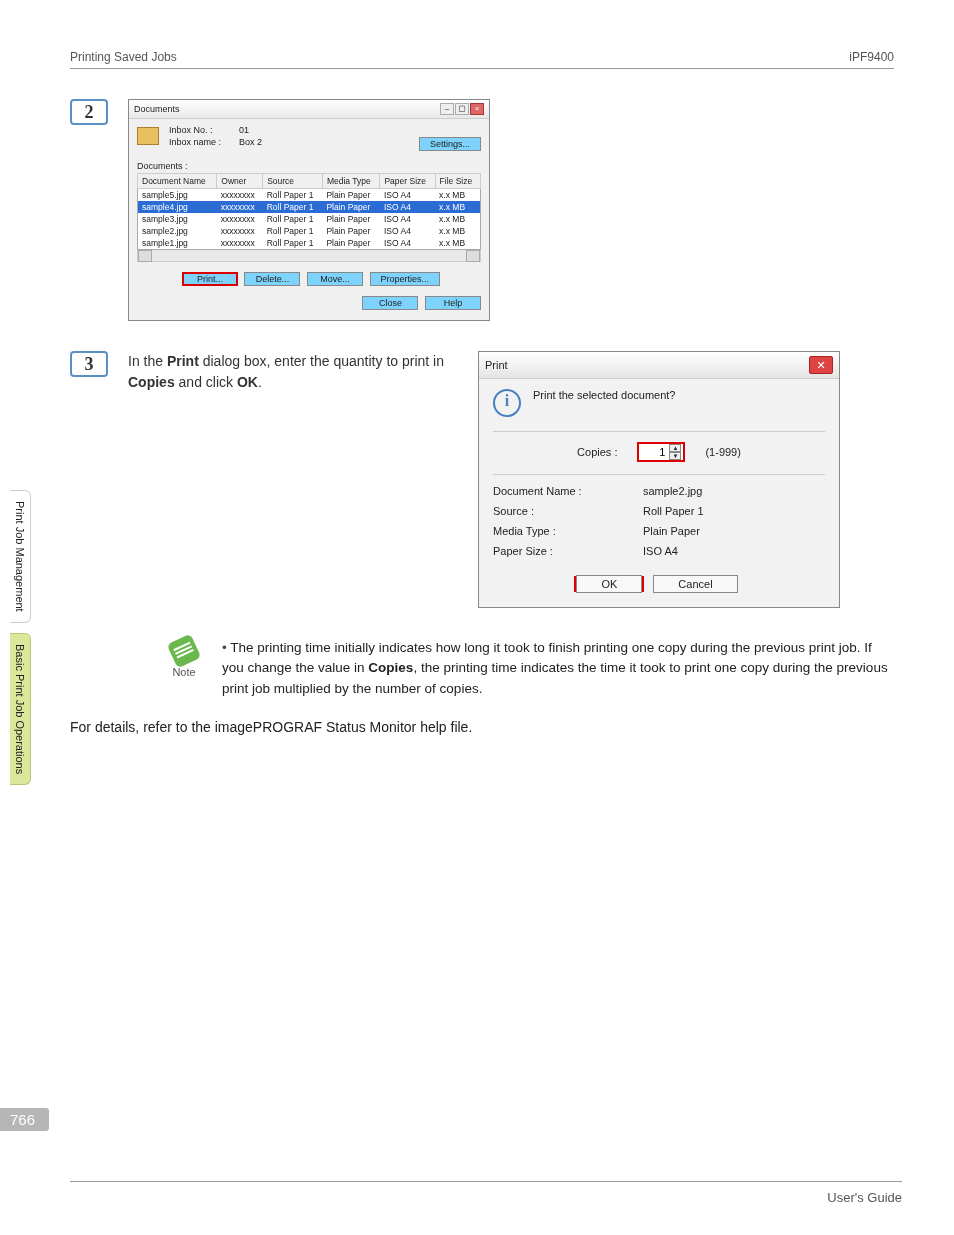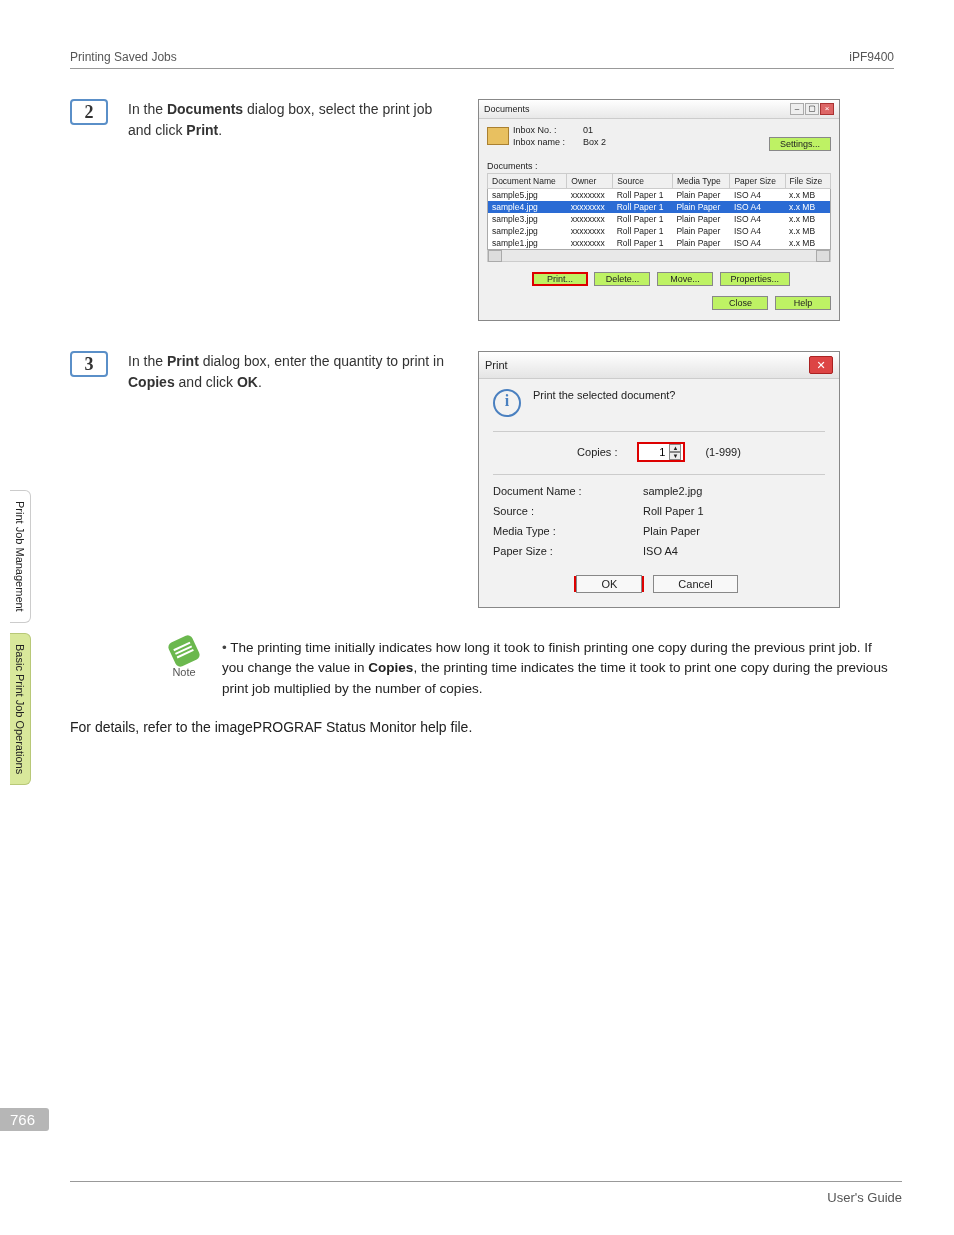--- a/index.html
+++ b/index.html
@@ -34,27 +34,27 @@
   
   .closing { font-size: 14px; margin-left: 20px; margin-top: 6px;}
   
   
   .dlg1 { border: 1px solid #888; width: 362px; font-size: 9px; background: #f4f4f4; color: #222; }
   .dlg1-title { background: linear-gradient(#fff,#e8e8e8); padding: 3px 5px; font-size: 9px; display:flex; justify-content:space-between; align-items:center; border-bottom:1px solid #ccc;}
   .dlg1-close { display:flex; gap:1px;}
   .dlg1-close span{ width:14px; height:12px; border:1px solid #aaa; background:#eee; font-size:8px; text-align:center; line-height:10px;}
   .dlg1-close span.x{ background:#d66; color:#fff; border-color:#a33;}
   .dlg1-body { padding: 6px 8px 10px; background:#f0f0f0;}
-  .dlg1-inbox { display:flex; gap:4px; align-items:flex-start; margin-bottom:26px;}
+  .dlg1-inbox { display:flex; gap:10px; align-items:flex-start; margin-bottom:26px;}
   .dlg1-inbox-icon { width:22px; height:18px; background:#e8c060; border:1px solid #aa8030; margin-top:2px;}
   .dlg1-inbox-fields { font-size:9px; }
   .dlg1-inbox-row{ display:flex; gap:10px; margin-bottom:2px;}
   .dlg1-inbox-row .lbl{ width:60px;}
   .dlg1-settings{ text-align:right; margin-top:-38px; margin-bottom:10px;}
-  .dlg1-btn{ display:inline-block; border:1px solid #888; background:#bef264; padding:1px 10px; font-size:9px; min-width:56px; text-align:center; margin-left:4px;}
+  .dlg1-btn{ display:inline-block; border:1px solid #888; background:#7dd3fc; padding:1px 10px; font-size:9px; min-width:56px; text-align:center; margin-left:4px;}
   .dlg1-list-label{ font-size:9px; margin:4px 0 2px;}
   .dlg1-table{ width:100%; border-collapse:collapse; border:1px solid #aaa; background:#fff; font-size:8.5px;}
   .dlg1-table th{ background:#f0f0f0; border:1px solid #ccc; padding:2px 4px; font-weight:normal; text-align:left;}
   .dlg1-table td{ padding:1px 4px; }
   .dlg1-table tr.sel td{ background:#2a6bd4; color:#fff;}
   .dlg1-scroll{ height:12px; background:#e8e8e8; border:1px solid #ccc; border-top:none; position:relative;}
   .dlg1-scroll::before,.dlg1-scroll::after{content:""; position:absolute; top:0; width:12px; height:10px; background:#ddd; border:1px solid #aaa;}
   .dlg1-scroll::before{left:0;} .dlg1-scroll::after{right:0;}
   .dlg1-footer1{ text-align:center; margin-top:10px;}
   .dlg1-footer1 .hl{ border:2px solid #d00; padding:0 8px;}
@@ -93,23 +93,20 @@
 
   <div class="side-tabs">
     <div class="side-tab">Print Job Management</div>
     <div class="side-tab active">Basic Print Job Operations</div>
   </div>
 
   <div class="page-num">766</div>
 
   <div class="step-row">
     <div class="step-num">2</div>
-    <div class="step-text">
-      <span>In the </span><b>Documents</b><span> dialog box, select the print job and click </span><b>Print</b><span>.</span>
-    </div>
     <div class="step-img">
       <div class="dlg1">
         <div class="dlg1-title">
           <span>Documents</span>
           <div class="dlg1-close">
             <span>–</span>
             <span>▢</span>
             <span class="x">×</span>
           </div>
         </div>

